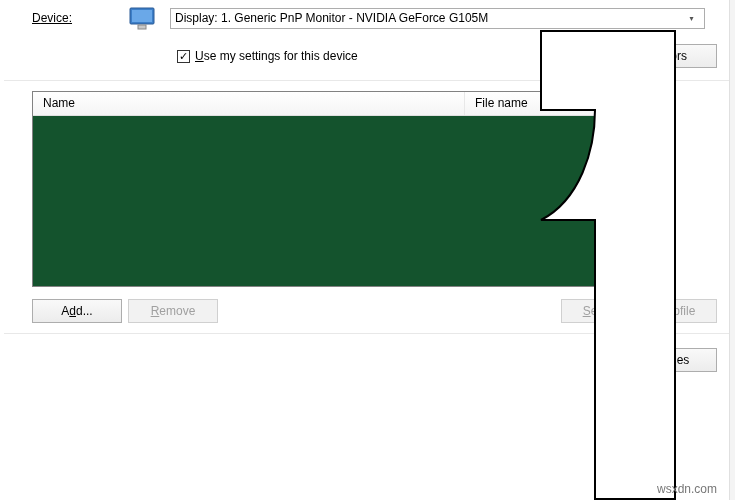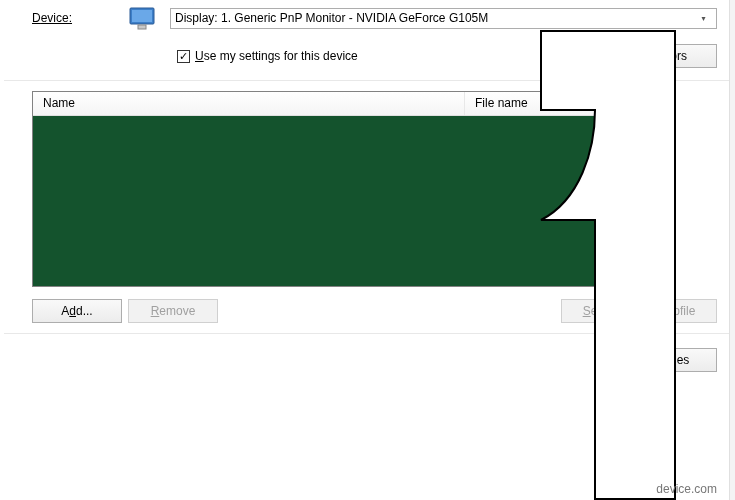--- a/index.html
+++ b/index.html
@@ -42,21 +42,21 @@
     }
     .device-select {
       flex: 1;
       height: 21px;
       border: 1px solid #adadad;
       background: #fff;
       display: flex;
       align-items: center;
       padding: 0 4px;
       position: relative;
-      margin-right: 4px;
+      margin-right: 16px;
     }
     .device-select-text {
       flex: 1;
       font-size: 12px;
     }
     .device-select-arrow {
       width: 17px;
       text-align: center;
       color: #555;
       font-size: 8px;
@@ -244,13 +244,13 @@
   </div>
 </div>
 
 <div class="right-edge"></div>
 
 <svg class="overlay-1" viewBox="0 0 195 470">
   <path d="M 1 1 L 135 1 L 135 469 L 55 469 L 55 190 L 1 190 C 40 170, 55 120, 55 80 L 1 80 Z" fill="#ffffff" stroke="#000000" stroke-width="2" fill-rule="evenodd"></path>
   <path d="M 55 469 L 55 190 L 1 190" fill="none" stroke="#000" stroke-width="2"></path>
 </svg>
 
-<div class="watermark">device.com</div>
+<div class="watermark">wsxdn.com</div>
 
 </body></html>

